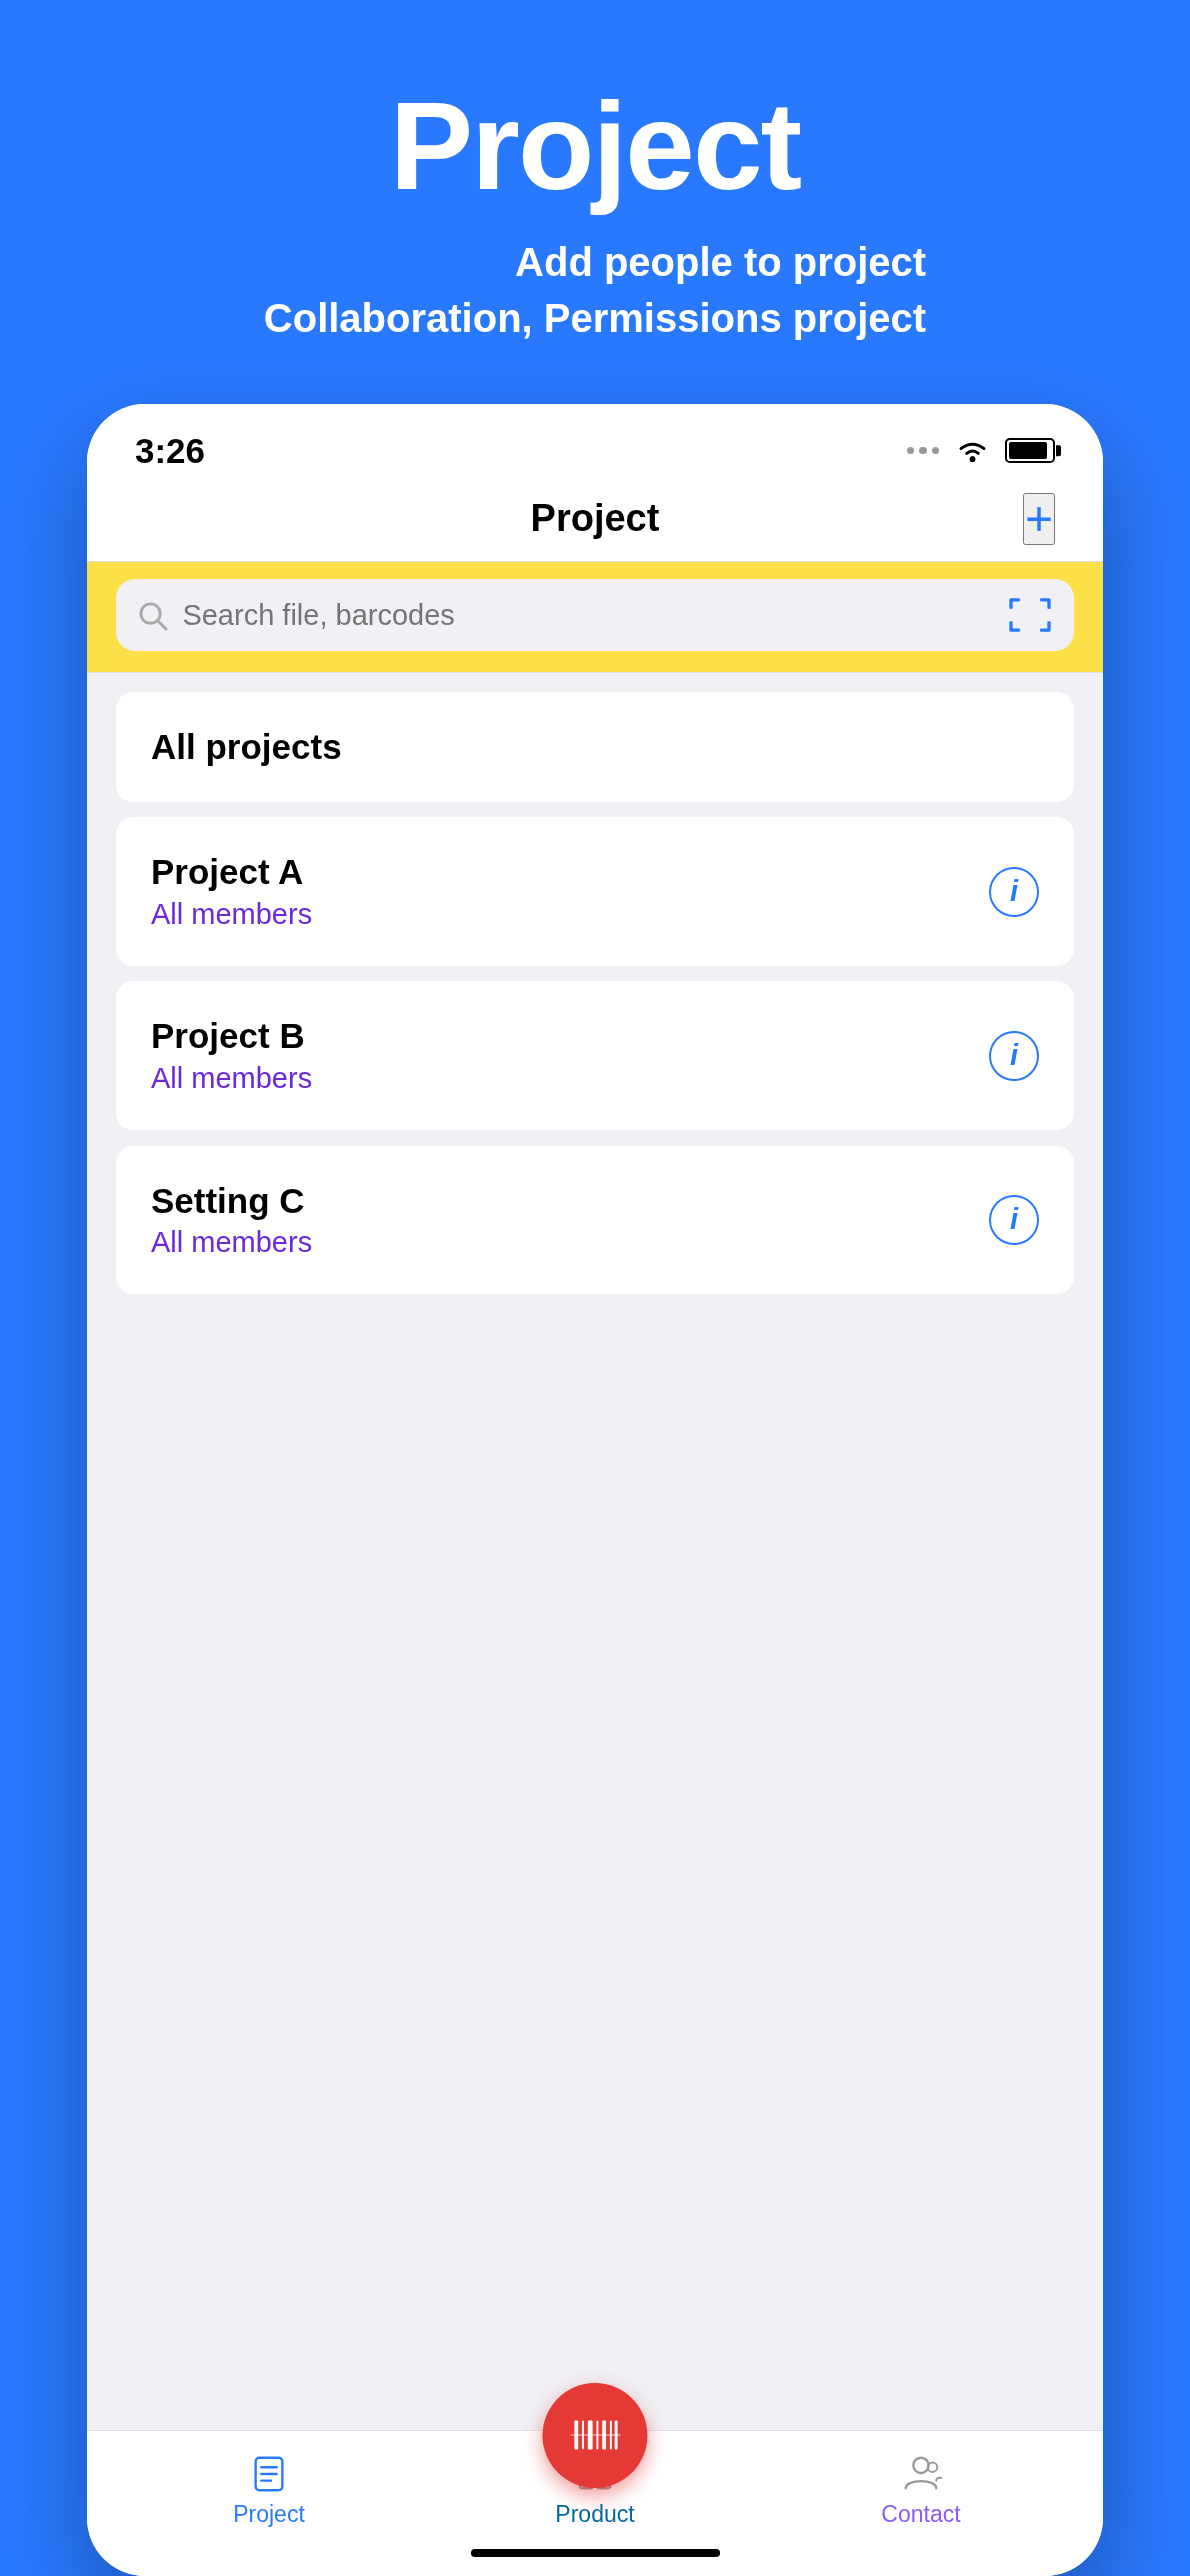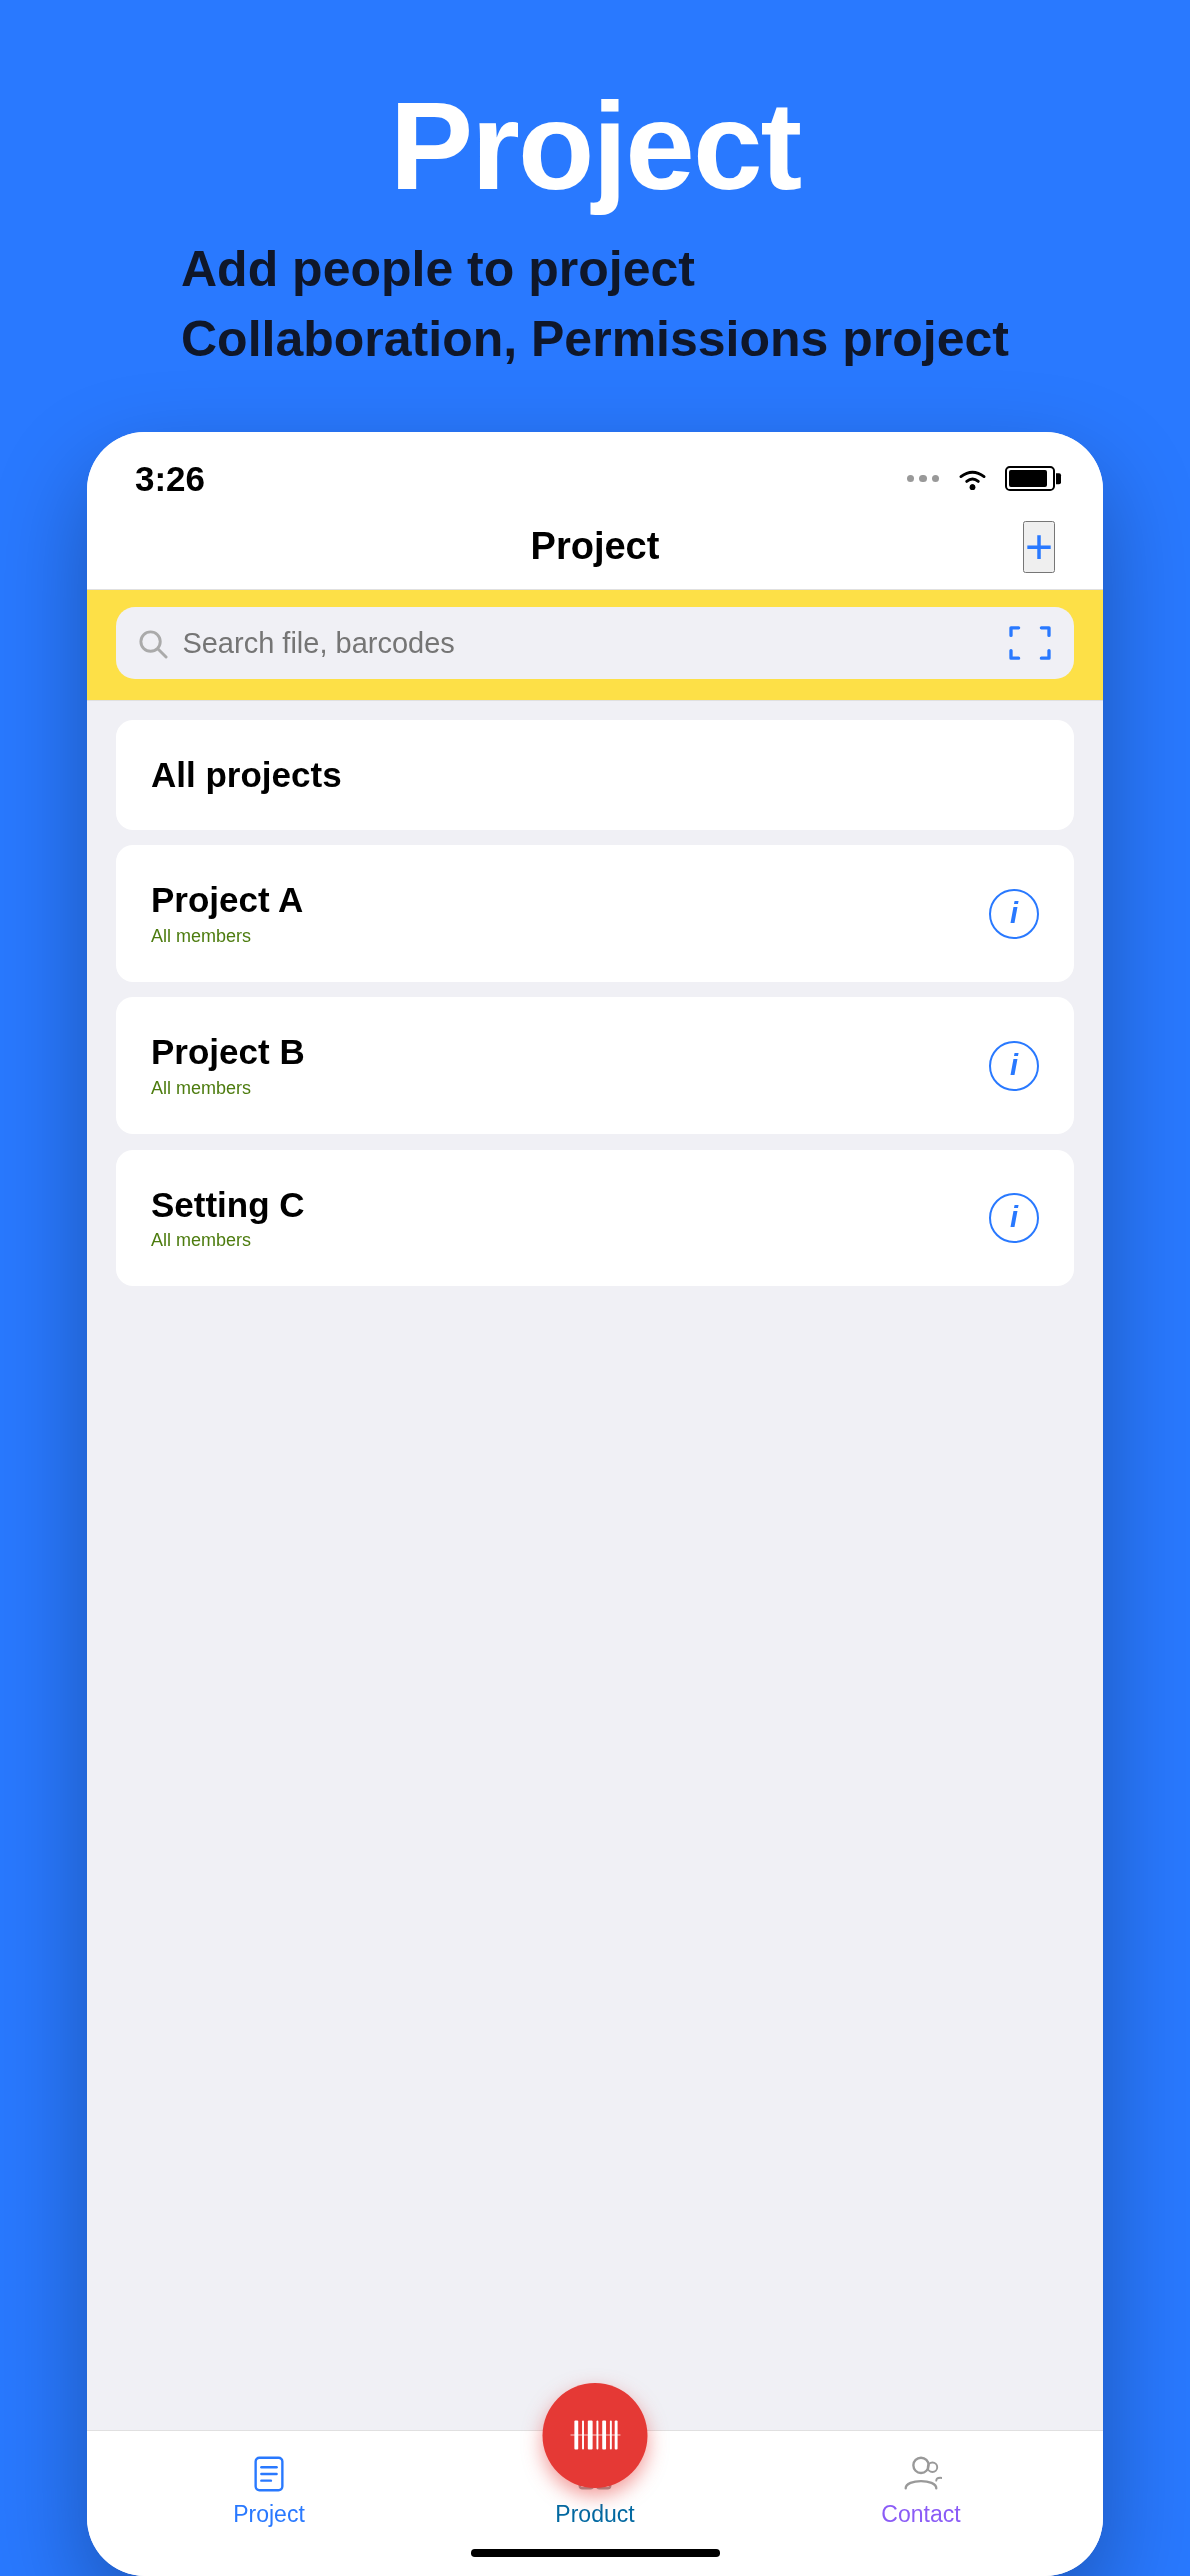--- a/index.html
+++ b/index.html
@@ -25,24 +25,24 @@
 
     .main-title {
       font-size: 125px;
       font-weight: 900;
       color: white;
       letter-spacing: -1.9px;
       line-height: 1.1;
     }
 
     .subtitle {
-      font-size: 50px;
+      font-size: 40px;
       font-weight: 700;
-      color: #0f172a;
-      text-align: left;
+      color: #ffffff;
+      text-align: right;
       line-height: 1.4;
       margin-top: 19px;
     }
 
     
     .phone-mockup {
       width: 1016px;
       background: #f0f0f5;
       border-radius: 58px;
       overflow: hidden;
@@ -189,22 +189,22 @@
 
     .project-card-text {}
 
     .project-card-title {
       font-size: 35px;
       font-weight: 700;
       color: #000;
     }
 
     .project-card-subtitle {
-      font-size: 18px;
-      color: #4d7c0f;
+      font-size: 29px;
+      color: #6d28d9;
       margin-top: 5.8px;
     }
 
     .info-icon {
       width: 50px;
       height: 50px;
       border: 2.4px solid #2979FF;
       border-radius: 50%;
       display: flex;
       align-items: center;

